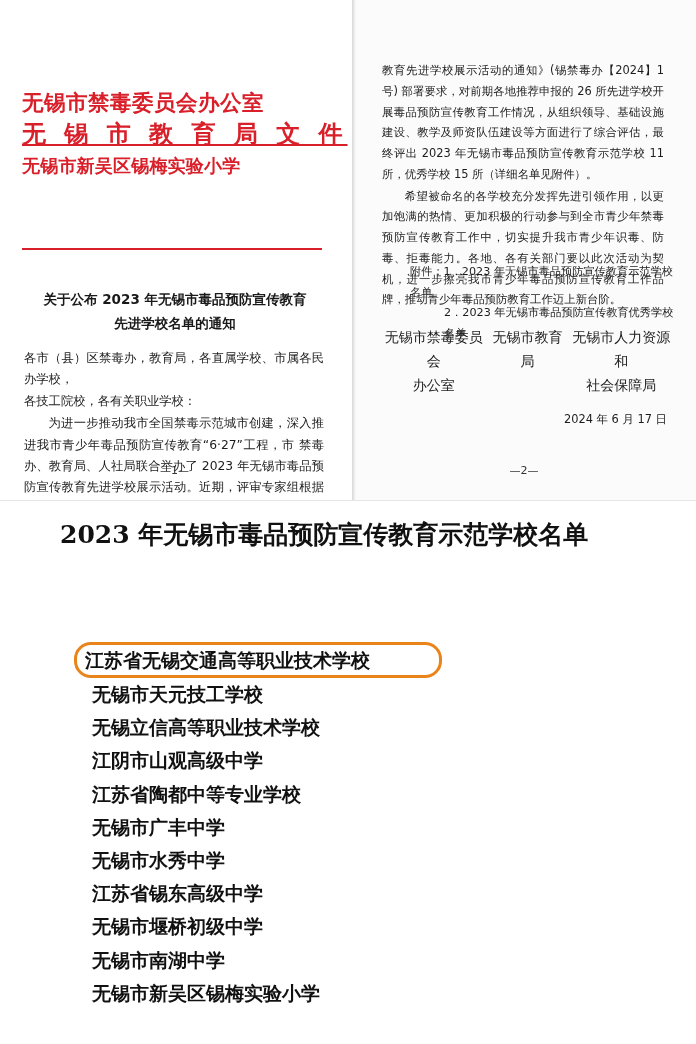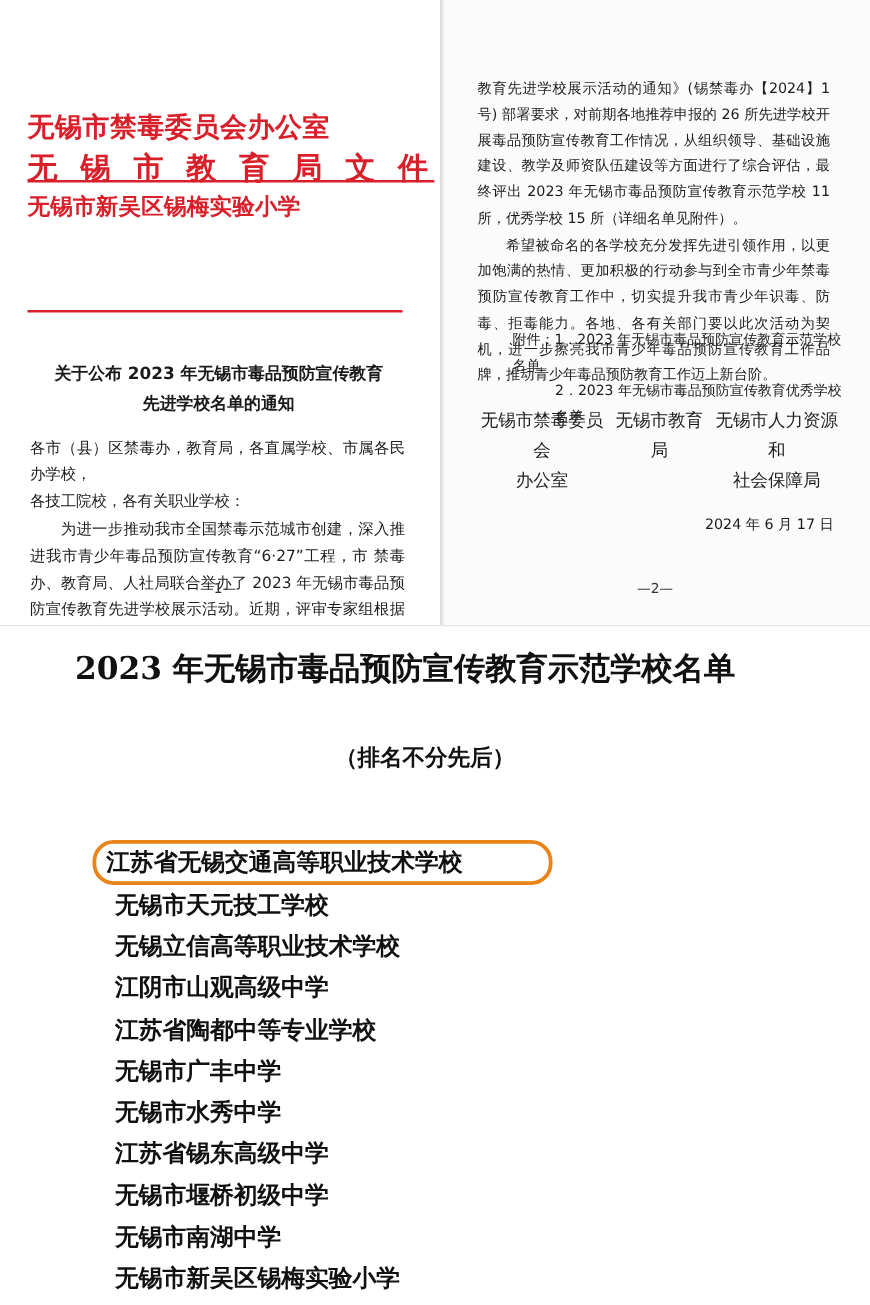--- a/index.html
+++ b/index.html
@@ -251,21 +251,20 @@
     padding-left: 4px;
   }
   .school-list li.highlight {
     box-sizing: border-box;
     border: 3px solid #e8841a;
     border-radius: 17px;
     height: 36px;
     margin-left: -14px;
     padding-left: 8px;
     width: 368px;
-    margin-top: 30px;
   }
 </style>
 </head>
 <body>
 
 <div class="top-section">
 
   <div class="page-left">
 
     <div class="masthead">
@@ -322,21 +321,20 @@
 
   <div class="pg-right-num">—2—</div>
 </div>
 
 <div class="section-divider"></div>
 
 <div class="list-section">
 
   <div class="list-title">2023 年无锡市毒品预防宣传教育示范学校名单</div>
 
-  <div class="list-subtitle">（排名不分先后）</div>
 
   <ul class="school-list" id="school-list">
       <li class="highlight" style="border-color: rgb(232, 132, 26);">江苏省无锡交通高等职业技术学校</li>
       <li>无锡市天元技工学校</li>
       <li>无锡立信高等职业技术学校</li>
       <li>江阴市山观高级中学</li>
       <li>江苏省陶都中等专业学校</li>
       <li>无锡市广丰中学</li>
       <li>无锡市水秀中学</li>
       <li>江苏省锡东高级中学</li>

